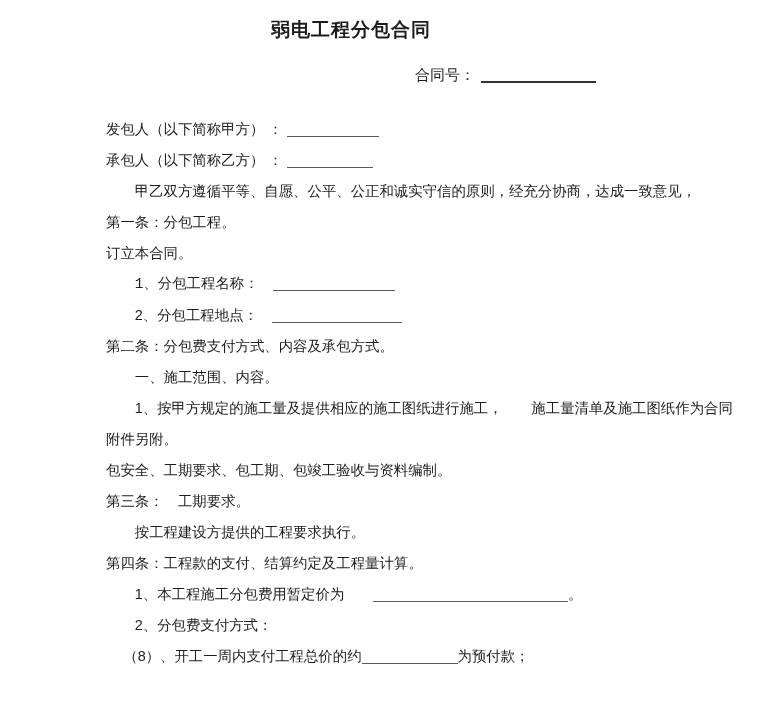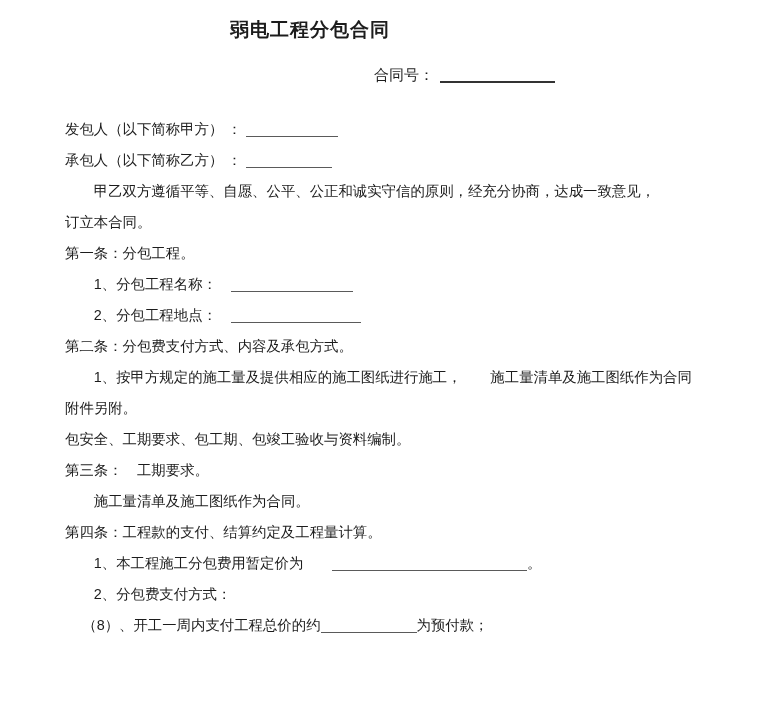--- a/index.html
+++ b/index.html
@@ -9,20 +9,21 @@
     height: 707px;
     font-family: "Liberation Sans", sans-serif;
     color: #1c1c1c;
     overflow: hidden;
   }
   .page {
     width: 620px;
     height: 707px;
     background: #ffffff;
     padding-top: 16px;
+    margin-left: 41px;
   }
   .doc-title {
     text-align: center;
     font-size: 19px;
     font-weight: 700;
     line-height: 28px;
     letter-spacing: 1px;
   }
   .contract-no-line {
     margin-top: 16px;
@@ -59,28 +60,29 @@
   <div class="doc-title">弱电工程分包合同</div>
 
   <div class="contract-no-line">
     <span class="label">合同号：</span><span class="blank"></span>
   </div>
 
   <div class="doc-body">
       <div class="doc-line"><span class="txt">发包人（以下简称甲方） ： </span><span class="blank" style="width: 92px;"></span></div>
       <div class="doc-line"><span class="txt">承包人（以下简称乙方） ： </span><span class="blank" style="width: 86px;"></span></div>
       <div class="doc-line" style="padding-left: 2em; text-align: right;"><span class="txt">甲乙双方遵循平等、自愿、公平、公正和诚实守信的原则，经充分协商，达成一致意见，</span></div>
+      <div class="doc-line"><span class="txt">第一条：分包工程。</span></div>
       <div class="doc-line"><span class="txt">订立本合同。</span></div>
-      <div class="doc-line"><span class="txt">第一条：分包工程。</span></div>
-      <div class="doc-line" style="padding-left: 2em;"><span class="txt">1、分包工程名称：　</span><span class="blank" style="width: 122px;"></span></div>
+      <div class="doc-line" style="padding-left: 2em; font-family: Liberation Mono, monospace;"><span class="txt">1、分包工程名称：　</span><span class="blank" style="width: 122px;"></span></div>
       <div class="doc-line" style="padding-left: 2em;"><span class="txt">2、分包工程地点：　</span><span class="blank" style="width: 130px;"></span></div>
       <div class="doc-line"><span class="txt">第二条：分包费支付方式、内容及承包方式。</span></div>
+      <div class="doc-line" style="padding-left: 2em;"><span class="txt">一、施工范围、内容。</span></div>
       <div class="doc-line" style="padding-left: 2em;"><span class="txt">1、按甲方规定的施工量及提供相应的施工图纸进行施工，　　施工量清单及施工图纸作为合同</span></div>
       <div class="doc-line"><span class="txt">附件另附。</span></div>
       <div class="doc-line"><span class="txt">包安全、工期要求、包工期、包竣工验收与资料编制。</span></div>
       <div class="doc-line"><span class="txt">第三条：　工期要求。</span></div>
-      <div class="doc-line" style="padding-left: 2em;"><span class="txt">施工量清单及施工图纸作为合同。</span></div>
+      <div class="doc-line" style="padding-left: 2em;"><span class="txt">按工程建设方提供的工程要求执行。</span></div>
       <div class="doc-line"><span class="txt">第四条：工程款的支付、结算约定及工程量计算。</span></div>
       <div class="doc-line" style="padding-left: 2em;"><span class="txt">1、本工程施工分包费用暂定价为　　</span><span class="blank" style="width: 195px;"></span><span class="txt">。</span></div>
       <div class="doc-line" style="padding-left: 2em;"><span class="txt">2、分包费支付方式：</span></div>
       <div class="doc-line" style="padding-left: 1.2em;"><span class="txt">（8）、开工一周内支付工程总价的约</span><span class="blank" style="width: 96px;"></span><span class="txt">为预付款；</span></div>
     </div>
 </div>
 
 </body></html>

